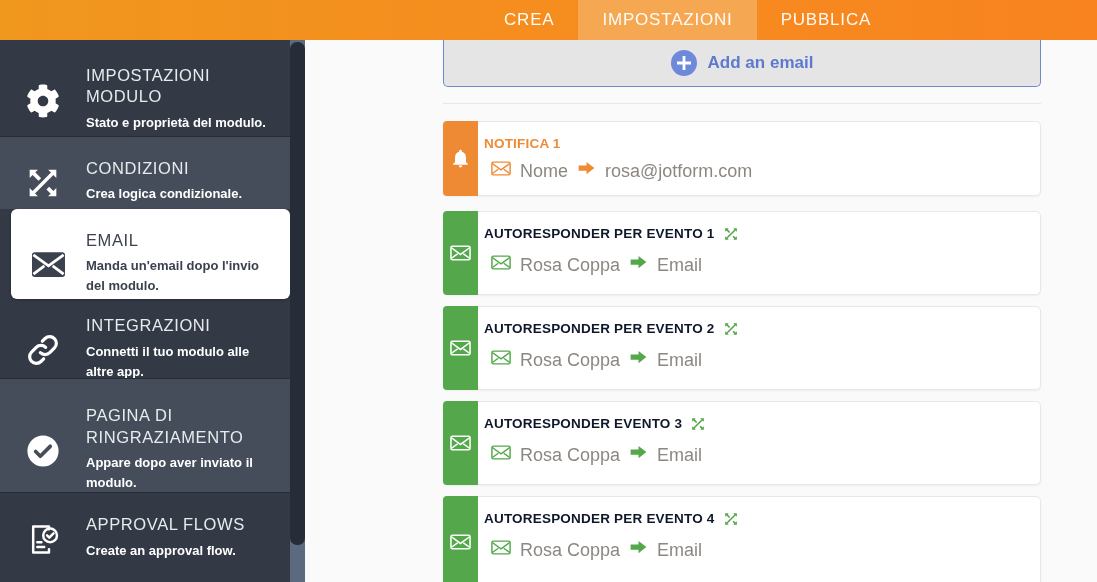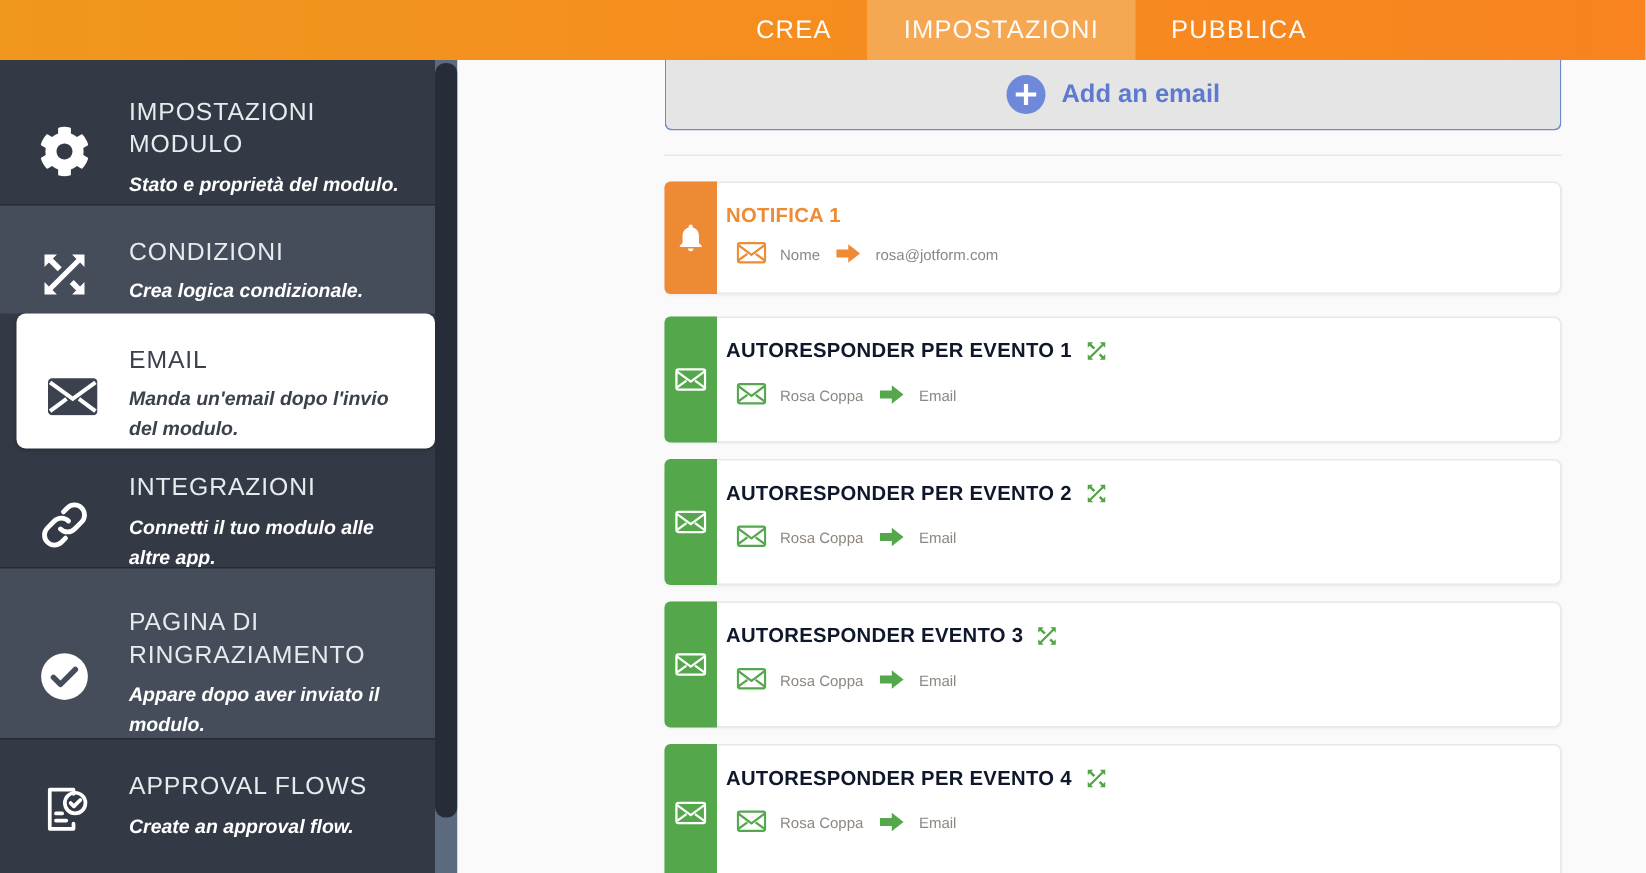--- a/index.html
+++ b/index.html
@@ -19,21 +19,21 @@
   .sidebar { position:absolute; left:0; top:40px; width:290px; height:542px;
     background:#333a45; }
   .side-item { position:relative; display:flex; align-items:center;
     padding:22px 18px 0 0; cursor:pointer; }
   .side-item .sicon { width:86px; flex:0 0 86px; display:flex; justify-content:center;
     padding-top:3px; }
   .side-item .stx { width:192px; }
   .side-item .stitle { font-size:16.5px; font-weight:300; letter-spacing:.6px;
     color:#e7ebee; line-height:1.3; }
   .side-item .sdesc { font-size:13px; font-weight:700; color:#ffffff;
-    line-height:1.55; margin-top:5px;font-style:italic; }
+    line-height:1.55; margin-top:5px; }
   .side-item.alt { background:#454d5b; }
   .side-item.sep { border-top:1px solid #262c35; }
   .it-1 { height:96px; }
   .it-2 { height:73px; padding-top:16px; }
   .it-4 { height:79px; padding-top:20px; }
   .it-5 { height:114px; padding-top:28px; }
   .it-6 { height:72px; padding-top:18px; }
   .side-item.active { background:#ffffff; height:90px; margin-left:11px;
     border-radius:6px; padding-top:18px; box-shadow:0 1px 3px rgba(0,0,0,.25); }
   .side-item.active .sicon { width:75px; flex-basis:75px; }
@@ -68,22 +68,22 @@
   .card.last { min-height:92px; margin-bottom:0; }
   .stripe { flex:0 0 35px; border-radius:4px 0 0 4px; margin:-1px 0 -1px -1px;
     display:flex; align-items:center; justify-content:center; }
   .stripe.orange { background:#ee8a33; }
   .stripe.green { background:#54a84b; }
   .card-body { flex:1; padding:14px 16px 0 6px; }
   .title-row { display:flex; align-items:center; gap:9px; }
   .card-title { font-size:13.5px; font-weight:700; letter-spacing:.2px; }
   .card-title.orange { color:#ee8b34;text-align:right; }
   .card-title.green  { color:#0f172a; }
-  .meta-row { display:flex; align-items:flex-end; gap:9px; margin:10px 0 0 7px;
-    font-size:10px; color:#8d8781; }
+  .meta-row { display:flex; align-items:flex-start; gap:9px; margin:10px 0 0 7px;
+    font-size:18px; color:#8d8781; }
   .card.autoresponder .meta-row { margin-top:14px; }
   .icn { display:block; }
 </style>
 </head>
 <body>
 
 <div class="topbar">
   <div class="tabs">
     <div class="tab">CREA</div>
     <div class="tab active">IMPOSTAZIONI</div>

